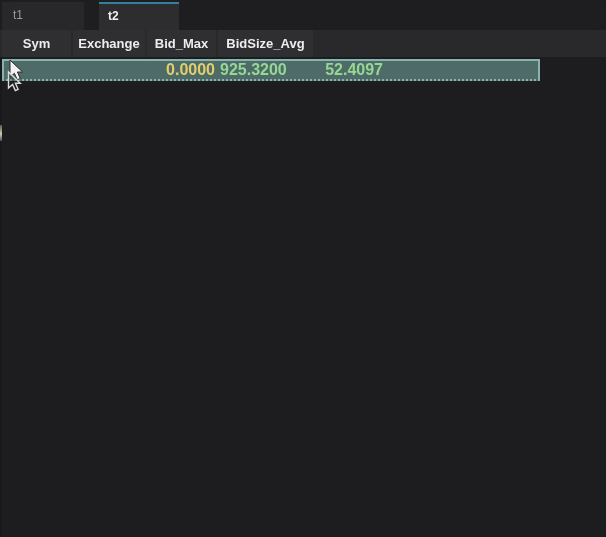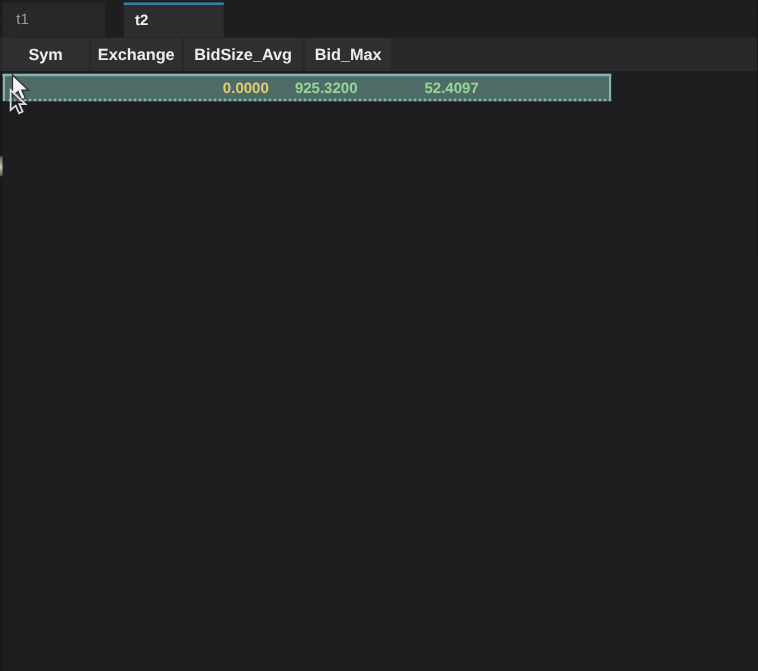--- a/index.html
+++ b/index.html
@@ -81,24 +81,24 @@
   }
   .left-edge {
     position: absolute;
     left: 0; top: 0;
     width: 2px; height: 480px;
     background: #19191b;
   }
   .data-row {
     position: absolute;
     left: 2px; top: 2px;
-    width: 487px; height: 22px;
+    width: 538px; height: 22px;
     background: var(--row-selected-bg, #4e6b68);
     display: flex;
-    font-size: 12px;
+    font-size: 16px;
     font-weight: 700;
   }
   .data-row::after {
     content: "";
     position: absolute;
     inset: 0;
     border: 2px solid var(--row-selected-border, #86b5b1);
     border-bottom-style: dotted;
     pointer-events: none;
   }
@@ -145,22 +145,22 @@
       <span>t1</span>
     </div>
     <div class="tab tab-active">
       <span>t2</span>
     </div>
   </div>
 
   <div class="header-row">
     <div class="header-cell hc0">Sym</div>
     <div class="header-cell hc1">Exchange</div>
+    <div class="header-cell hc4">Bid_Max</div>
     <div class="header-cell hc5">BidSize_Avg</div>
-    <div class="header-cell hc4">Bid_Max</div>
   </div>
 
   <div class="grid-body">
     <div class="left-edge"></div>
 
     <div class="data-row">
       <div class="data-cell dc0"></div>
       <div class="data-cell dc1"></div>
       <div class="data-cell dc2 val-yellow">0.0000</div>
       <div class="data-cell dc4 val-green">925.3200</div>

